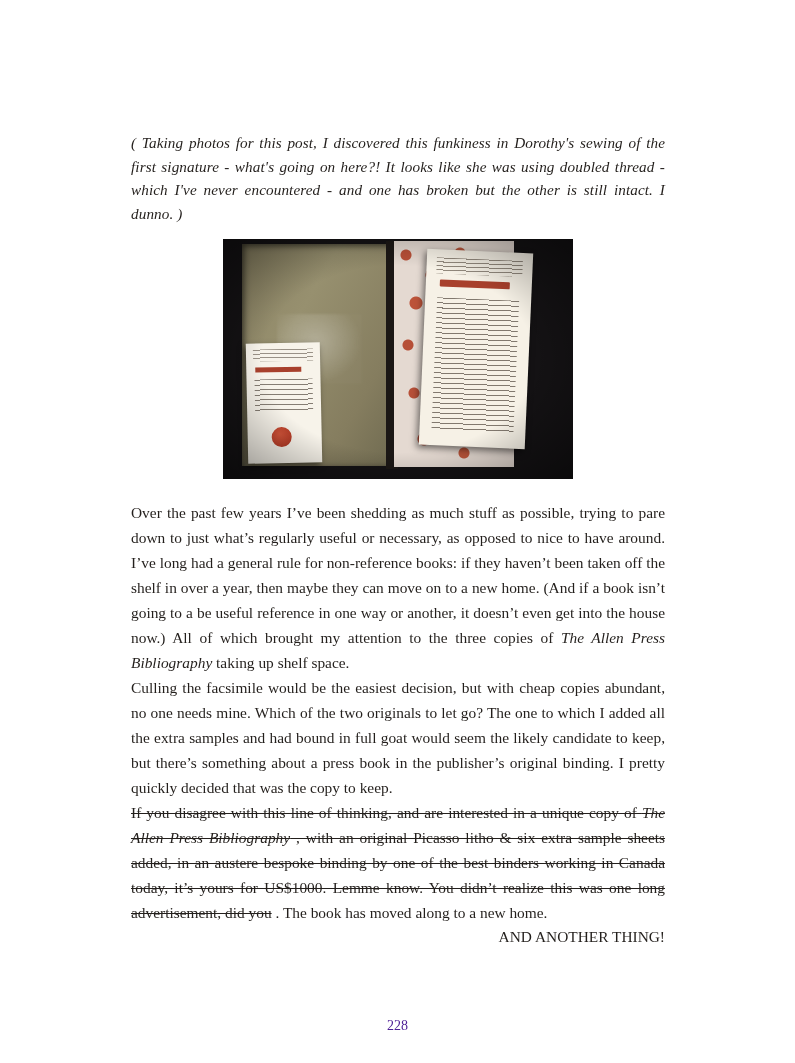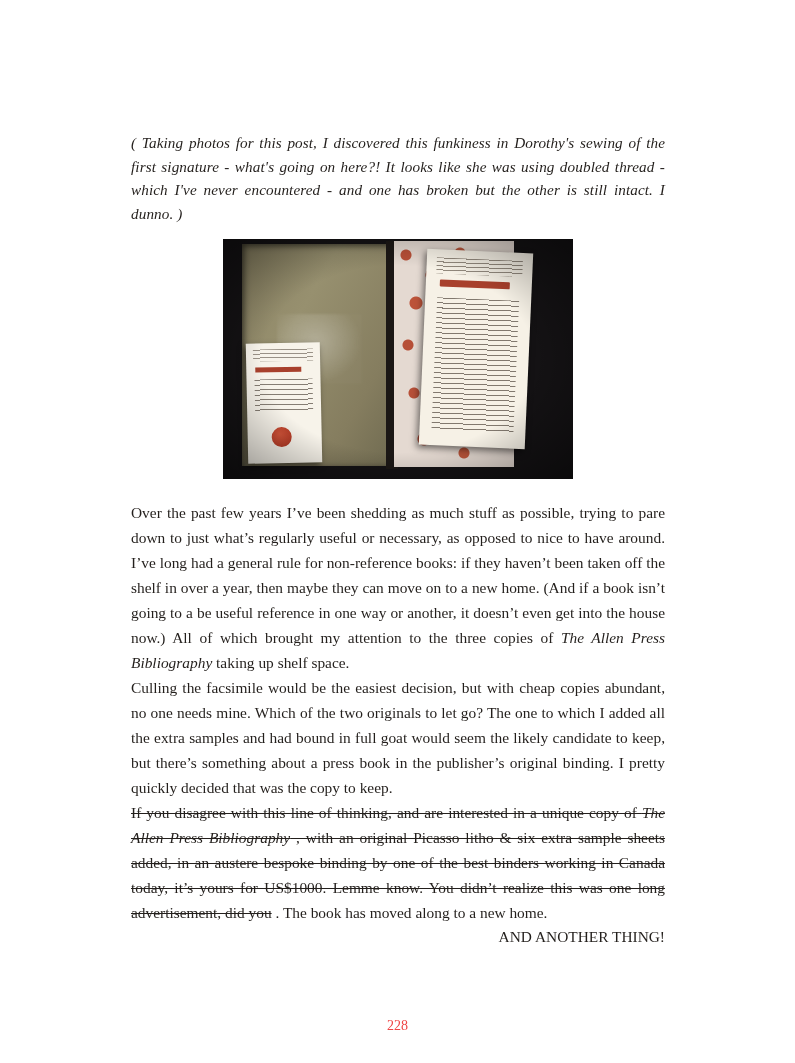--- a/index.html
+++ b/index.html
@@ -229,21 +229,21 @@
   }
 
   
   .folio {
     position: absolute;
     left: 0;
     top: 1018px;
     width: 795px;
     text-align: center;
     font-size: 14px;
-    color: #ef4444;
+    color: #4c1d95;
   }
 </style>
 </head>
 <body>
 
 <div class="page">
   <div class="content">
 
     <p class="intro">( Taking photos for this post, I discovered this funkiness in Dorothy's sewing of the first signature - what's going on here?! It looks like she was using doubled thread - which I've never encountered - and one has broken but the other is still intact. I dunno. )</p>
 

